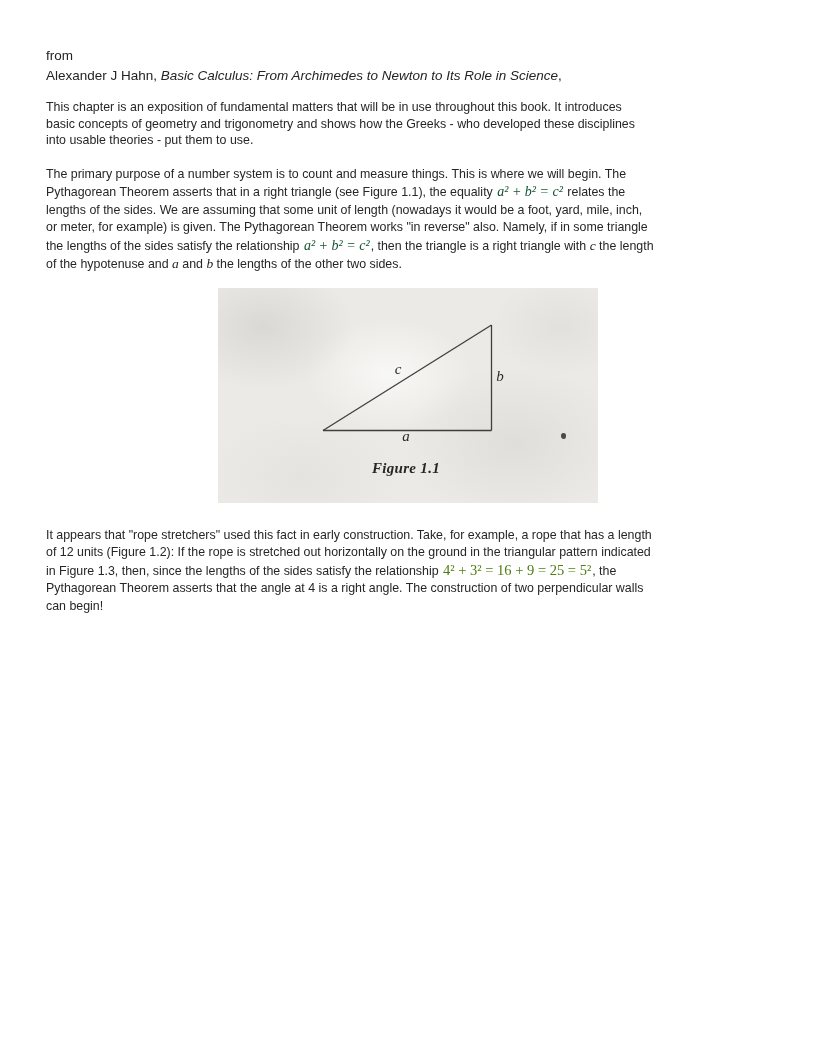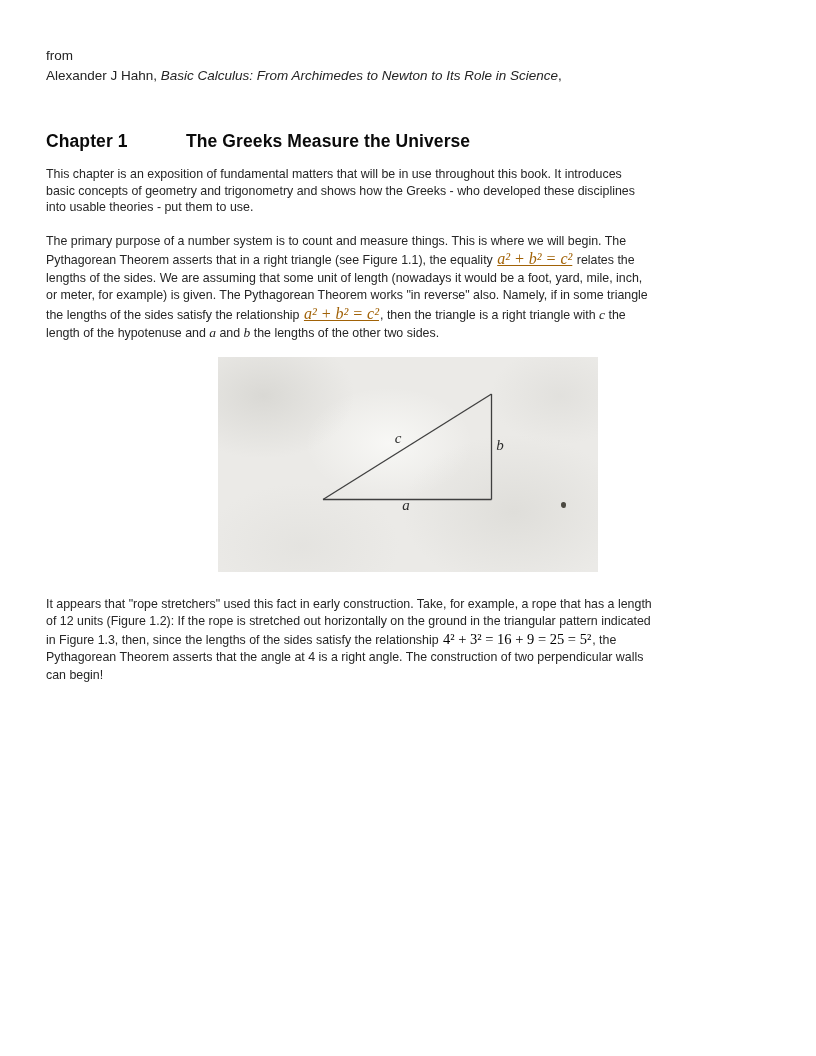--- a/index.html
+++ b/index.html
@@ -47,29 +47,28 @@
   .body-para {
     margin: 17px 0 0 0;
     font-size: 12.4px;
     line-height: 17.5px;
     max-width: 742px;
   }
   .para2 { margin-top: 24px; }
   .seg-m {
     font-family: "Liberation Serif", serif;
     font-style: italic;
-    font-size: 16px;
-    color: #a16207;
+    font-size: 14px;
+    color: #14532d;
     padding: 0 1px;
-    text-decoration: underline;
   }
   .seg-mn {
     font-family: "Liberation Serif", serif;
     font-size: 14.5px;
-    color: #000000;
+    color: #4d7c0f;
     padding: 0 1px;
   }
   .seg-v {
     font-family: "Liberation Serif", serif;
     font-style: italic;
     font-size: 13.5px;
     color: #1d1d1d;
   }
   .figure-box {
     position: relative;
@@ -117,36 +116,34 @@
 </head>
 <body>
 
 <div class="page">
 
   <div class="attribution">
     <div>from</div>
     <div><span class="seg-r">Alexander J Hahn, </span><span class="seg-bi">Basic Calculus: From Archimedes to Newton to Its Role in Science</span><span class="seg-r">,</span></div>
   </div>
 
-  <h1 class="chapter-heading">
-    <span class="chapter-label">Chapter 1</span><span class="chapter-title">The Greeks Measure the Universe</span>
-  </h1>
 
   <p class="intro-para">This chapter is an exposition of fundamental matters that will be in use throughout this book. It introduces basic concepts of geometry and trigonometry and shows how the Greeks - who developed these disciplines into usable theories - put them to use.</p>
 
 
   <p class="body-para"><span class="seg-r">The primary purpose of a number system is to count and measure things. This is where we will begin. The Pythagorean Theorem asserts that in a right triangle (see Figure 1.1), the equality </span><span class="seg-m">a² + b² = c²</span><span class="seg-r"> relates the lengths of the sides. We are assuming that some unit of length (nowadays it would be a foot, yard, mile, inch, or meter, for example) is given. The Pythagorean Theorem works "in reverse" also. Namely, if in some triangle the lengths of the sides satisfy the relationship </span><span class="seg-m">a² + b² = c²</span><span class="seg-r">, then the triangle is a right triangle with </span><span class="seg-v">c</span><span class="seg-r"> the length of the hypotenuse and </span><span class="seg-v">a</span><span class="seg-r"> and </span><span class="seg-v">b</span><span class="seg-r"> the lengths of the other two sides.</span></p>
 
   <div class="figure-box">
     <svg width="380" height="215" viewBox="0 0 380 215">
       <line x1="105" y1="142.5" x2="273.5" y2="37" stroke="#3f3f3f" stroke-width="1.3"></line>
       <line x1="273.5" y1="37" x2="273.5" y2="142.5" stroke="#3f3f3f" stroke-width="1.3"></line>
       <line x1="105" y1="142.5" x2="273.5" y2="142.5" stroke="#3f3f3f" stroke-width="1.3"></line>
       <text class="figure-label" x="180" y="86" text-anchor="middle">c</text>
       <text class="figure-label" x="282" y="93" text-anchor="middle">b</text>
       <text class="figure-label" x="188" y="153" text-anchor="middle">a</text>
     </svg>
+    <div class="figure-caption">Figure 1.1</div>
     <div class="speck"></div>
   </div>
 
   <p class="body-para para2"><span class="seg-r">It appears that "rope stretchers" used this fact in early construction. Take, for example, a rope that has a length of 12 units (Figure 1.2): If the rope is stretched out horizontally on the ground in the triangular pattern indicated in Figure 1.3, then, since the lengths of the sides satisfy the relationship </span><span class="seg-mn">4² + 3² = 16 + 9 = 25 = 5²</span><span class="seg-r">, the Pythagorean Theorem asserts that the angle at 4 is a right angle. The construction of two perpendicular walls can begin!</span></p>
 
 </div>
 
 </body></html>

